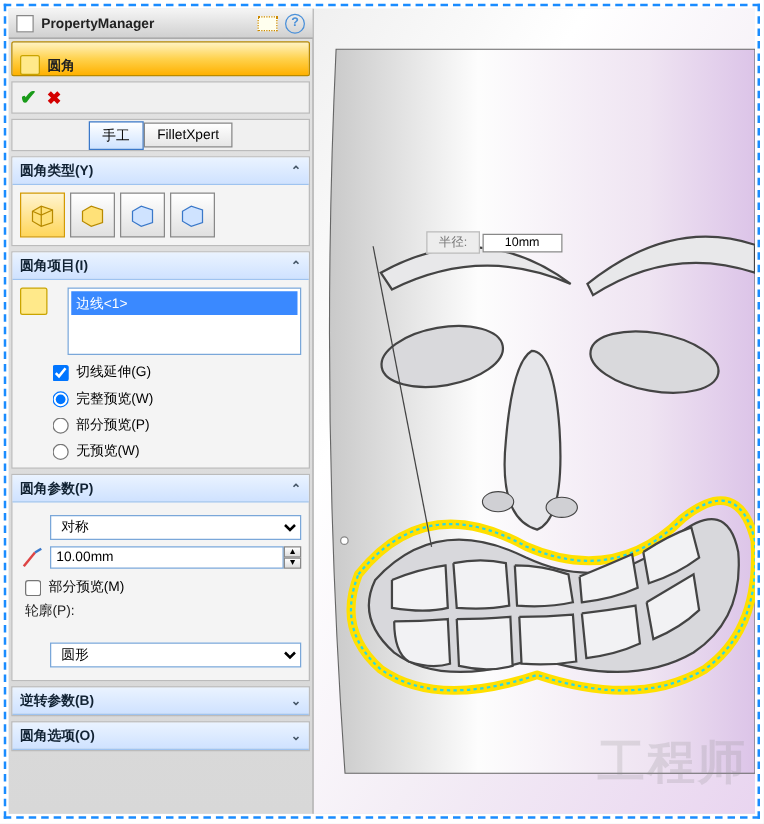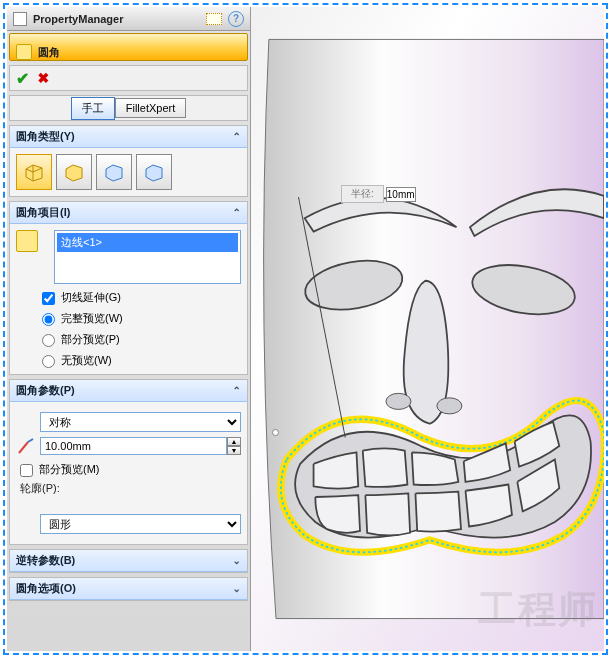--- a/index.html
+++ b/index.html
@@ -41,21 +41,21 @@
 select,input[type=text]{border:1px solid #7aa7d9;background:#fff;padding:2px 4px;font-size:11px}
 select{flex:1}
 .spin{display:flex;align-items:flex-start;flex:1}
 .spin input{flex:1}
 .spin-btns{display:flex;flex-direction:column}
 .spin-btns div{width:14px;height:9px;border:1px solid #888;background:linear-gradient(#fff,#ddd);font-size:7px;text-align:center;line-height:7px;cursor:pointer}
 .lbl{margin:4px 0 18px 4px;color:#222}
 .viewport{flex:1;position:relative;background:linear-gradient(120deg,#f0f0f0 0%,#fff 30%,#f4eef6 60%,#e9d5f0 100%);overflow:hidden}
 .dim-flag{position:absolute;left:90px;top:178px;display:flex;align-items:center;gap:2px}
 .dim-flag .t{background:#ededed;color:#777;border:1px solid #bbb;padding:1px 9px;font-size:10px}
-.dim-flag .v{background:#fff;border:1px solid #888;padding:1px 0;font-size:10px}
+.dim-flag .v{background:#fff;border:1px solid #888;padding:1px 17px;font-size:10px}
 .leader{position:absolute;left:47px;top:190px;width:1px;height:245px;background:#444;transform:rotate(-11deg);transform-origin:top}
 .handle{position:absolute;left:21px;top:422px;width:7px;height:7px;border:1px solid #888;background:#fff;border-radius:50%}
 .wm{position:absolute;right:6px;bottom:16px;font-size:38px;color:rgba(140,140,140,.22);font-weight:bold;letter-spacing:2px}
 </style>
 </head>
 <body>
 
 <div class="frame">
 <div class="container">
   <div class="panel">

